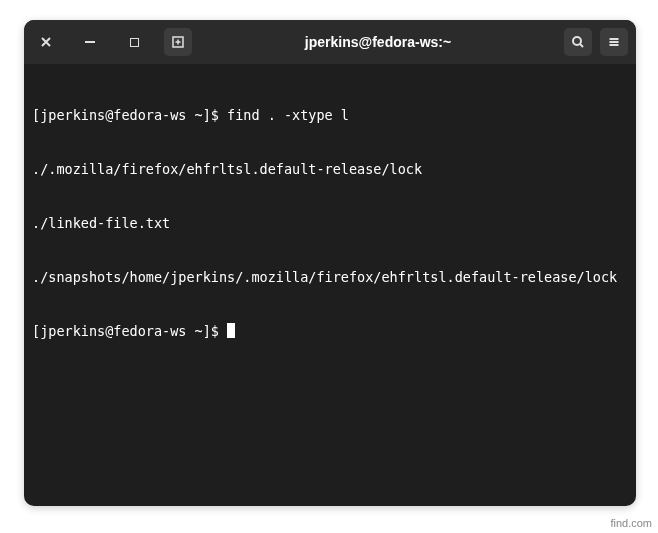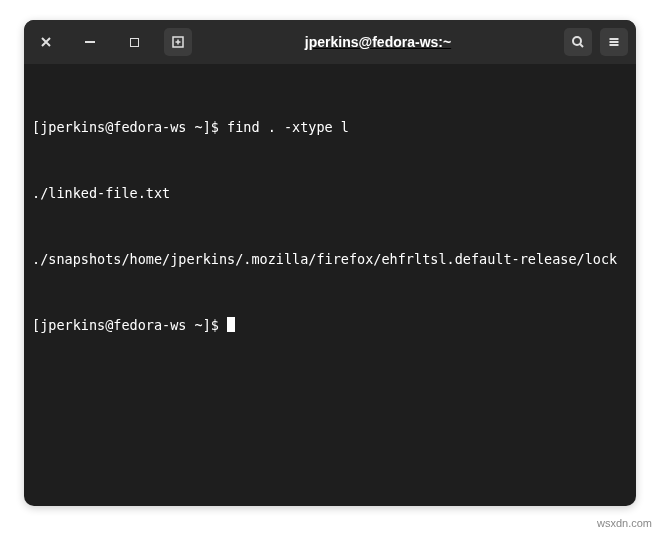--- a/index.html
+++ b/index.html
@@ -25,21 +25,20 @@
       overflow: hidden;
       box-shadow: 0 2px 8px rgba(0,0,0,0.2);
     }
     .titlebar {
       height: 44px;
       background: #2b2b2b;
       display: flex;
       align-items: center;
       padding: 0 8px;
       gap: 16px;
-      text-decoration: underline;
     }
     .tb-btn {
       width: 28px;
       height: 28px;
       border-radius: 5px;
       display: flex;
       align-items: center;
       justify-content: center;
       color: #e0e0e0;
       cursor: pointer;
@@ -68,21 +67,20 @@
     .terminal {
       padding: 6px 8px;
       font-family: "DejaVu Sans Mono", "Liberation Mono", monospace;
       font-size: 13.5px;
       line-height: 18px;
       color: #ffffff;
       white-space: pre;
     }
     .line {
       display: block;
-      margin-top: 12px;
     }
     .prompt {
       color: #ffffff;
     }
     .cursor {
       display: inline-block;
       width: 8px;
       height: 15px;
       background: #ffffff;
       vertical-align: text-bottom;
@@ -139,19 +137,20 @@
       </div>
       <div class="tb-btn solid">
         <svg viewBox="0 0 14 14">
             <path d="M2.5 4 L11.5 4 M2.5 7 L11.5 7 M2.5 10 L11.5 10"></path>
           </svg>
       </div>
     </div>
   </div>
   <div class="terminal">
     <span class="line"><span class="prompt">[jperkins@fedora-ws ~]$ </span><span>find . -xtype l</span></span>
+    <span class="line">./.mozilla/firefox/ehfrltsl.default-release/lock</span>
     <span class="line">./linked-file.txt</span>
     <span class="line">./snapshots/home/jperkins/.mozilla/firefox/ehfrltsl.default-release/lock</span>
     <span class="line"><span class="prompt">[jperkins@fedora-ws ~]$ </span><span class="cursor"></span></span>
   </div>
 </div>
 
-<div class="watermark">wsxdn.com</div>
+<div class="watermark">find.com</div>
 
 </body></html>

